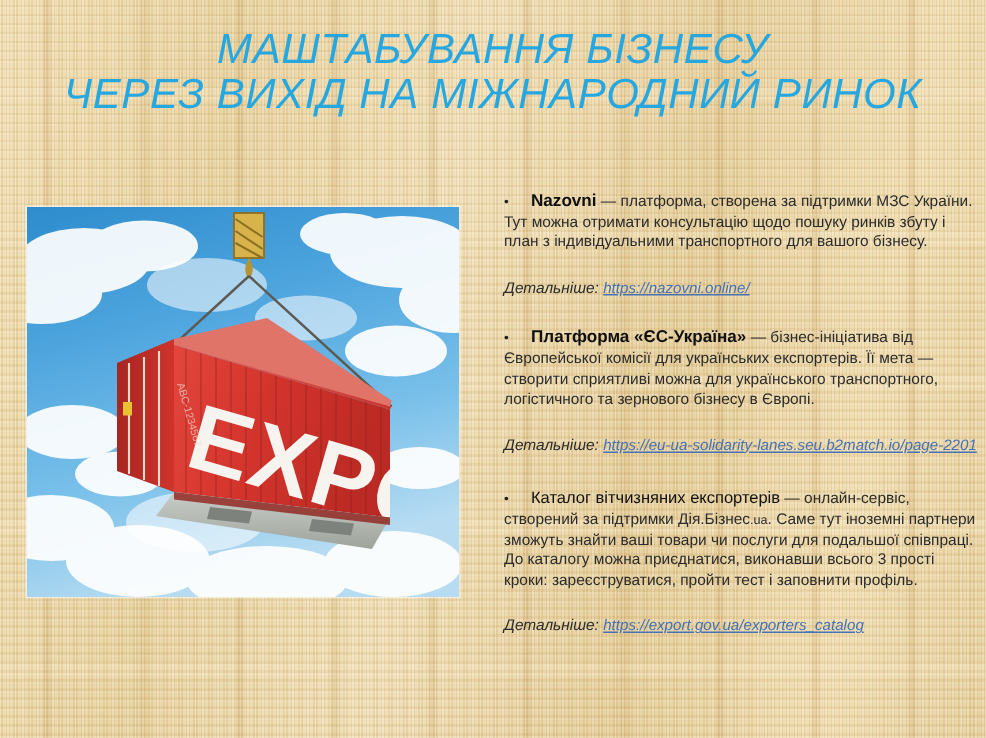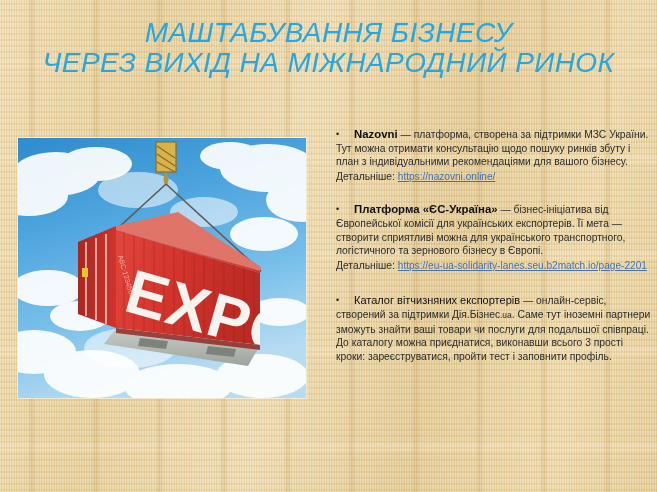--- a/index.html
+++ b/index.html
@@ -122,21 +122,22 @@
   .lead-small {
     font-weight: normal;
     font-size: 11px;
     color: #101010;
   }
   .smallcaps {
     font-size: 8.4px;
   }
   .detail-line {
     display: block;
-    margin-top: 1px;
+    margin-top: 17px;
+    font-style: italic;
   }
   a.link, .link {
     color: #4472b4;
     text-decoration: underline;
     font-size: 10.1px;
     word-break: break-all;
   }
   #b2 { margin-top: 20px; }
   #b3 { margin-top: 22px; }
 </style>
@@ -263,33 +264,37 @@
         <polygon points="122,200 150,203 148,211 120,208"></polygon>
         <polygon points="190,208 218,211 216,219 188,216"></polygon>
       </g>
       <polygon points="98,190 242,207 242,212 98,195" fill="#8e1f1a" opacity="0.8"></polygon>
     </svg>
   </div>
 
   <div id="content-col">
 
     <div class="bullet" id="b1">
-      <span class="bullet-marker">•</span><span class="lead">Nazovni</span><span> — платформа, створена за підтримки МЗС України. Тут можна отримати консультацію щодо пошуку ринків збуту і план з індивідуальними рекомендаціями для вашого бізнесу.</span>
+      <span class="bullet-marker">•</span><span class="lead">Nazovni</span><span> — платформа, створена за підтримки МЗС України. Тут можна отримати консультацію щодо пошуку ринків збуту і план з індивідуальними транспортного для вашого бізнесу.</span>
       <span class="detail-line">
         <span>Детальніше:</span>
         <span class="link">https://nazovni.online/</span>
       </span>
     </div>
 
     <div class="bullet" id="b2">
       <span class="bullet-marker">•</span><span class="lead">Платформа «ЄС-Україна»</span><span> — бізнес-ініціатива від Європейської комісії для українських  експортерів. Її мета — створити сприятливі  можна для українського транспортного, логістичного  та зернового бізнесу в Європі.</span>
       <span class="detail-line">
         <span>Детальніше:</span>
         <span class="link">https://eu-ua-solidarity-lanes.seu.b2match.io/page-2201</span>
       </span>
     </div>
 
     <div class="bullet" id="b3">
       <span class="bullet-marker">•</span><span class="lead-small">Каталог вітчизняних експортерів</span><span> — онлайн-сервіс, створений за підтримки  Дія.Бізнес</span><span class="smallcaps">.ua</span><span>. Саме тут іноземні партнери зможуть знайти  ваші товари чи послуги  для подальшої співпраці. До каталогу можна приєднатися, виконавши  всього 3 прості кроки: зареєструватися, пройти тест і заповнити профіль.</span>
+      <span class="detail-line">
+        <span>Детальніше:</span>
+        <span class="link">https://export.gov.ua/exporters_catalog</span>
+      </span>
     </div>
 
   </div>
 </div>
 
 </body></html>

